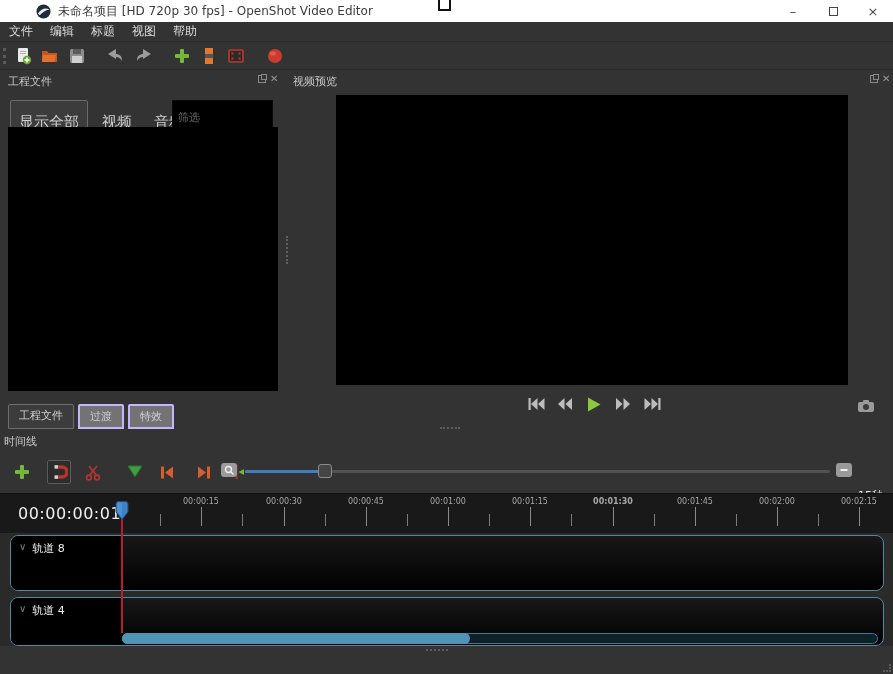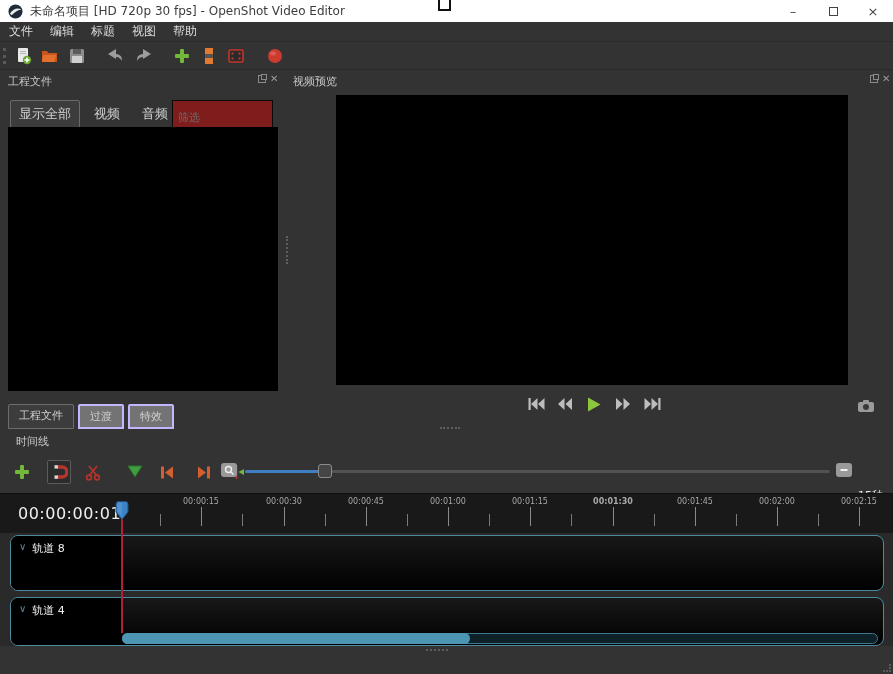--- a/index.html
+++ b/index.html
@@ -1,20 +1,20 @@
 <!DOCTYPE html>
 <html><head>
 <meta charset="utf-8">
 <style>
   html,body{margin:0;padding:0;background:#555;}
   *{box-sizing:border-box;font-family:"DejaVu Sans","Liberation Sans",sans-serif;}
   #app{position:relative;width:893px;height:674px;background:#333;overflow:hidden;}
 
   
-  .titlebar{position:absolute;left:0;top:0;width:893px;height:22px;background:#ffffff;display:flex;align-items:center;}
+  .titlebar{position:absolute;left:0;top:0;width:893px;height:22px;background:#ffffff;display:flex;align-items:center;padding-left:28px;}
   .titlebar .logo{width:15px;height:15px;margin-left:8px;}
   .titlebar .title{font-size:12px;color:#3c3c3c;margin-left:7px;}
   .winbtns{position:absolute;right:0;top:0;height:22px;display:flex;}
   .winbtn{width:40px;height:22px;display:flex;align-items:center;justify-content:center;color:#444;font-size:13px;}
   .winbtn .maxbox{width:9px;height:9px;border:1px solid #444;}
   .title-artifact{position:absolute;left:438px;top:0;width:13px;height:11px;background:#fff;border:2px solid #111;border-top:none;}
 
   
   .menubar{position:absolute;left:0;top:22px;width:893px;height:20px;background:#333;display:flex;align-items:center;border-bottom:1px solid #2b2b2b;}
   .menu-item{color:#dcdcdc;font-size:12px;padding:2px 8px;margin-left:1px;}
@@ -27,23 +27,23 @@
 
   
   .panel-title{position:absolute;font-size:11px;color:#c8c8c8;}
   .panel-icons{position:absolute;display:flex;gap:4px;align-items:center;}
   .float-ico{width:8px;height:8px;border:1px solid #8a8a8a;position:relative;}
   .float-ico:before{content:"";position:absolute;right:-2px;top:-2px;width:4px;height:4px;background:#333;border:1px solid #8a8a8a;}
   .close-ico{color:#9a9a9a;font-size:10px;line-height:8px;}
 
   
   .pf-tabs{position:absolute;left:10px;top:100px;display:flex;align-items:center;}
-  .pf-tab{font-size:13px;color:#d0d0d0;padding:4px 8px;margin-right:6px;}
+  .pf-tab{font-size:15px;color:#d0d0d0;padding:12px 8px;margin-right:6px;}
   .pf-tab.sel{border:1px solid #6a6a6a;background:#3c3c3c;border-radius:2px;}
-  .pf-filter{position:absolute;left:172px;top:100px;width:101px;height:20px;background:#7f1d1d;border:1px solid #0a0a0a;color:#aaa;font-size:11px;padding:16px 5px;outline:none;}
+  .pf-filter{position:absolute;left:172px;top:100px;width:101px;height:20px;background:#000000;border:1px solid #0a0a0a;color:#aaa;font-size:11px;padding:16px 5px;outline:none;}
   .pf-filter::placeholder{color:#6d6d6d;}
   .pf-list{position:absolute;left:8px;top:127px;width:270px;height:264px;background:#000;}
 
   .vsplit{position:absolute;left:286px;top:236px;height:28px;width:2px;border-left:2px dotted #5f5f5f;}
 
   
   .preview{position:absolute;left:336px;top:95px;width:512px;height:290px;background:#000;}
   .transport{position:absolute;left:527px;top:396px;width:134px;display:flex;justify-content:space-between;align-items:center;}
   .tr-btn{width:18px;height:16px;display:flex;align-items:center;justify-content:center;}
   .camera-btn{position:absolute;left:856px;top:398px;width:20px;height:16px;}
@@ -249,21 +249,21 @@
   </div>
 
   <div class="hdots" style="left:440px;top:427px;width:20px;"></div>
 
   <div class="bot-tabs">
     <span class="bot-tab sel">工程文件</span>
     <span class="bot-tab">过渡</span>
     <span class="bot-tab">特效</span>
   </div>
 
-  <div class="panel-title" style="left:16px;top:434px;">时间线</div>
+  <div class="panel-title" style="left:4px;top:434px;">时间线</div>
 
   <div class="tl-toolbar">
     <div class="tl-btn" style="margin-left:10px;">
       <svg width="18" height="18" viewBox="0 0 18 18">
         <rect x="7" y="2" width="4" height="14" rx="1" fill="#74b739"></rect>
         <rect x="2" y="7" width="14" height="4" rx="1" fill="#74b739"></rect>
       </svg>
     </div>
     <div class="tl-btn pressed" style="margin-left:7px;">
       <svg width="18" height="16" viewBox="0 0 18 16">

